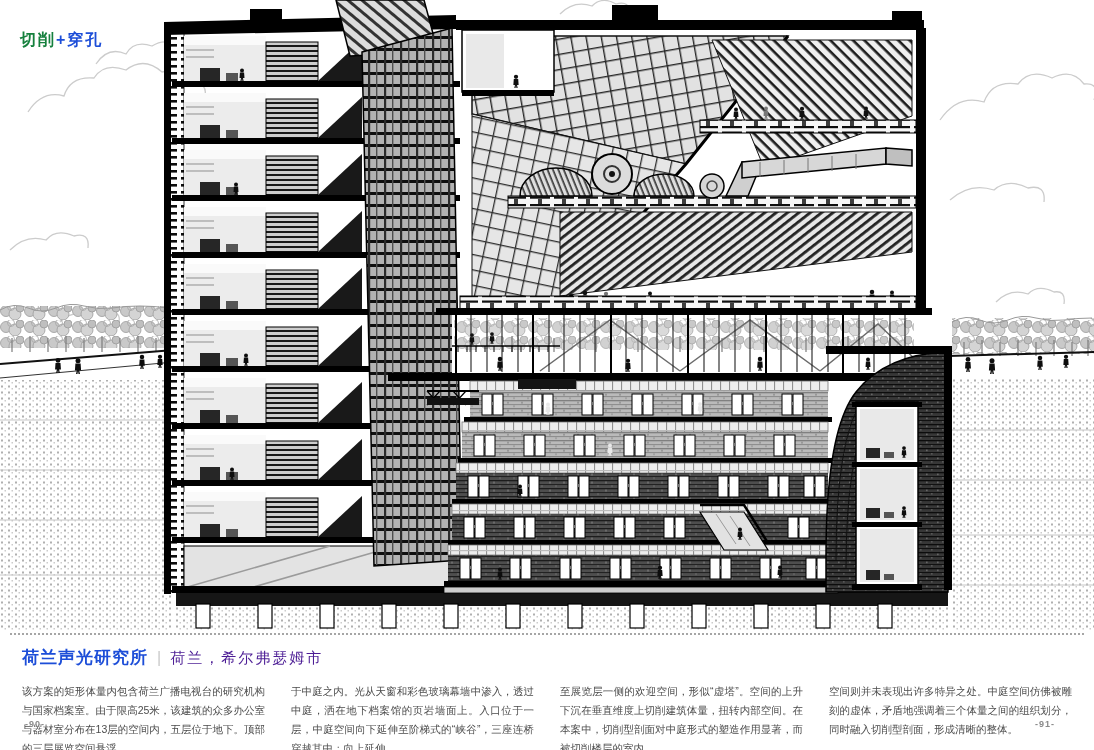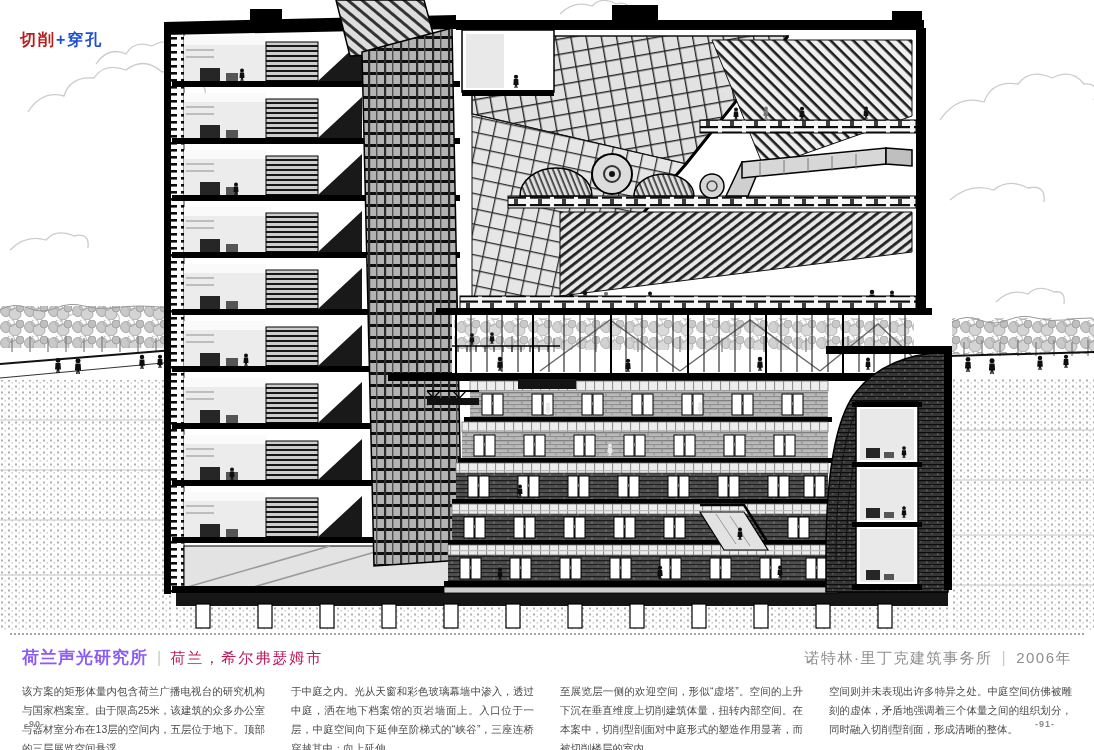--- a/index.html
+++ b/index.html
@@ -2,28 +2,28 @@
 <html><head>
 <meta charset="utf-8">
 <style>
   html,body{margin:0;padding:0;background:#888;}
   .page{
     position:relative;width:1094px;height:750px;background:#ffffff;overflow:hidden;
     font-family:"Liberation Sans","DejaVu Sans",sans-serif;margin:0 auto;
   }
   .fig{position:absolute;left:0;top:0;}
   .hdr{position:absolute;left:20px;top:30px;font-size:16px;font-weight:bold;letter-spacing:2px;z-index:3;}
-  .hdr .black{color:#b91c1c;}
+  .hdr .black{color:#15803d;}
   .hdr .gray{color:#1d4ed8;}
   .footer{position:absolute;left:0;top:633px;width:1094px;z-index:3;background:#fff;}
   .rule{margin:0 10px;border-top:2px dotted #a6a6a6;height:0;}
   .titlebar{display:flex;justify-content:space-between;align-items:baseline;padding:11px 22px 0 22px;}
-  .lt .name{font-size:17px;font-weight:bold;color:#8b5cf6;letter-spacing:1px;}
+  .lt .name{font-size:17px;font-weight:bold;color:#1d4ed8;letter-spacing:1px;}
   .sep{color:#c9c9c9;padding:0 9px;font-size:16px;font-weight:normal;}
-  .lt .city{font-size:15px;color:#be185d;letter-spacing:2px;}
+  .lt .city{font-size:15px;color:#4c1d95;letter-spacing:2px;}
   .rt{font-size:15px;color:#8e8e8e;letter-spacing:1.5px;}
   .cols{display:flex;gap:26px;padding:13px 22px 0 22px;}
   .col{flex:1;margin:0;font-size:10.5px;line-height:19px;color:#4c4c4c;text-align:justify;}
   .pn{position:absolute;top:719px;font-size:9px;color:#8a8a8a;letter-spacing:1px;z-index:4;font-weight:bold;}
   .pn.left{left:25px;} .pn.right{right:39px;}
 </style>
 </head>
 <body>
 
 <div class="page">
@@ -388,23 +388,20 @@
       <rect x="826" y="346" width="126" height="8" fill="#000000"></rect>
     </g>
   </svg>
 
   <div class="footer">
     <div class="rule"></div>
     <div class="titlebar">
       <div class="lt">
         <span class="name">荷兰声光研究所</span><span class="sep">|</span><span class="city">荷兰，希尔弗瑟姆市</span>
       </div>
-      <div class="rt">
-        <span>诺特林·里丁克建筑事务所</span><span class="sep">|</span><span>2006年</span>
-      </div>
     </div>
     <div class="cols">
       <p class="col">该方案的矩形体量内包含荷兰广播电视台的研究机构与国家档案室。由于限高25米，该建筑的众多办公室与器材室分布在13层的空间内，五层位于地下。顶部的三层展览空间悬浮</p>
       <p class="col">于中庭之内。光从天窗和彩色玻璃幕墙中渗入，透过中庭，洒在地下档案馆的页岩墙面上。入口位于一层，中庭空间向下延伸至阶梯式的“峡谷”，三座连桥穿越其中；向上延伸</p>
       <p class="col">至展览层一侧的欢迎空间，形似“虚塔”。空间的上升下沉在垂直维度上切削建筑体量，扭转内部空间。在本案中，切削型剖面对中庭形式的塑造作用显著，而被切削楼层的室内</p>
       <p class="col">空间则并未表现出许多特异之处。中庭空间仿佛被雕刻的虚体，矛盾地强调着三个体量之间的组织划分，同时融入切削型剖面，形成清晰的整体。</p>
     </div>
   </div>
 
   <div class="pn left">-90-</div>

